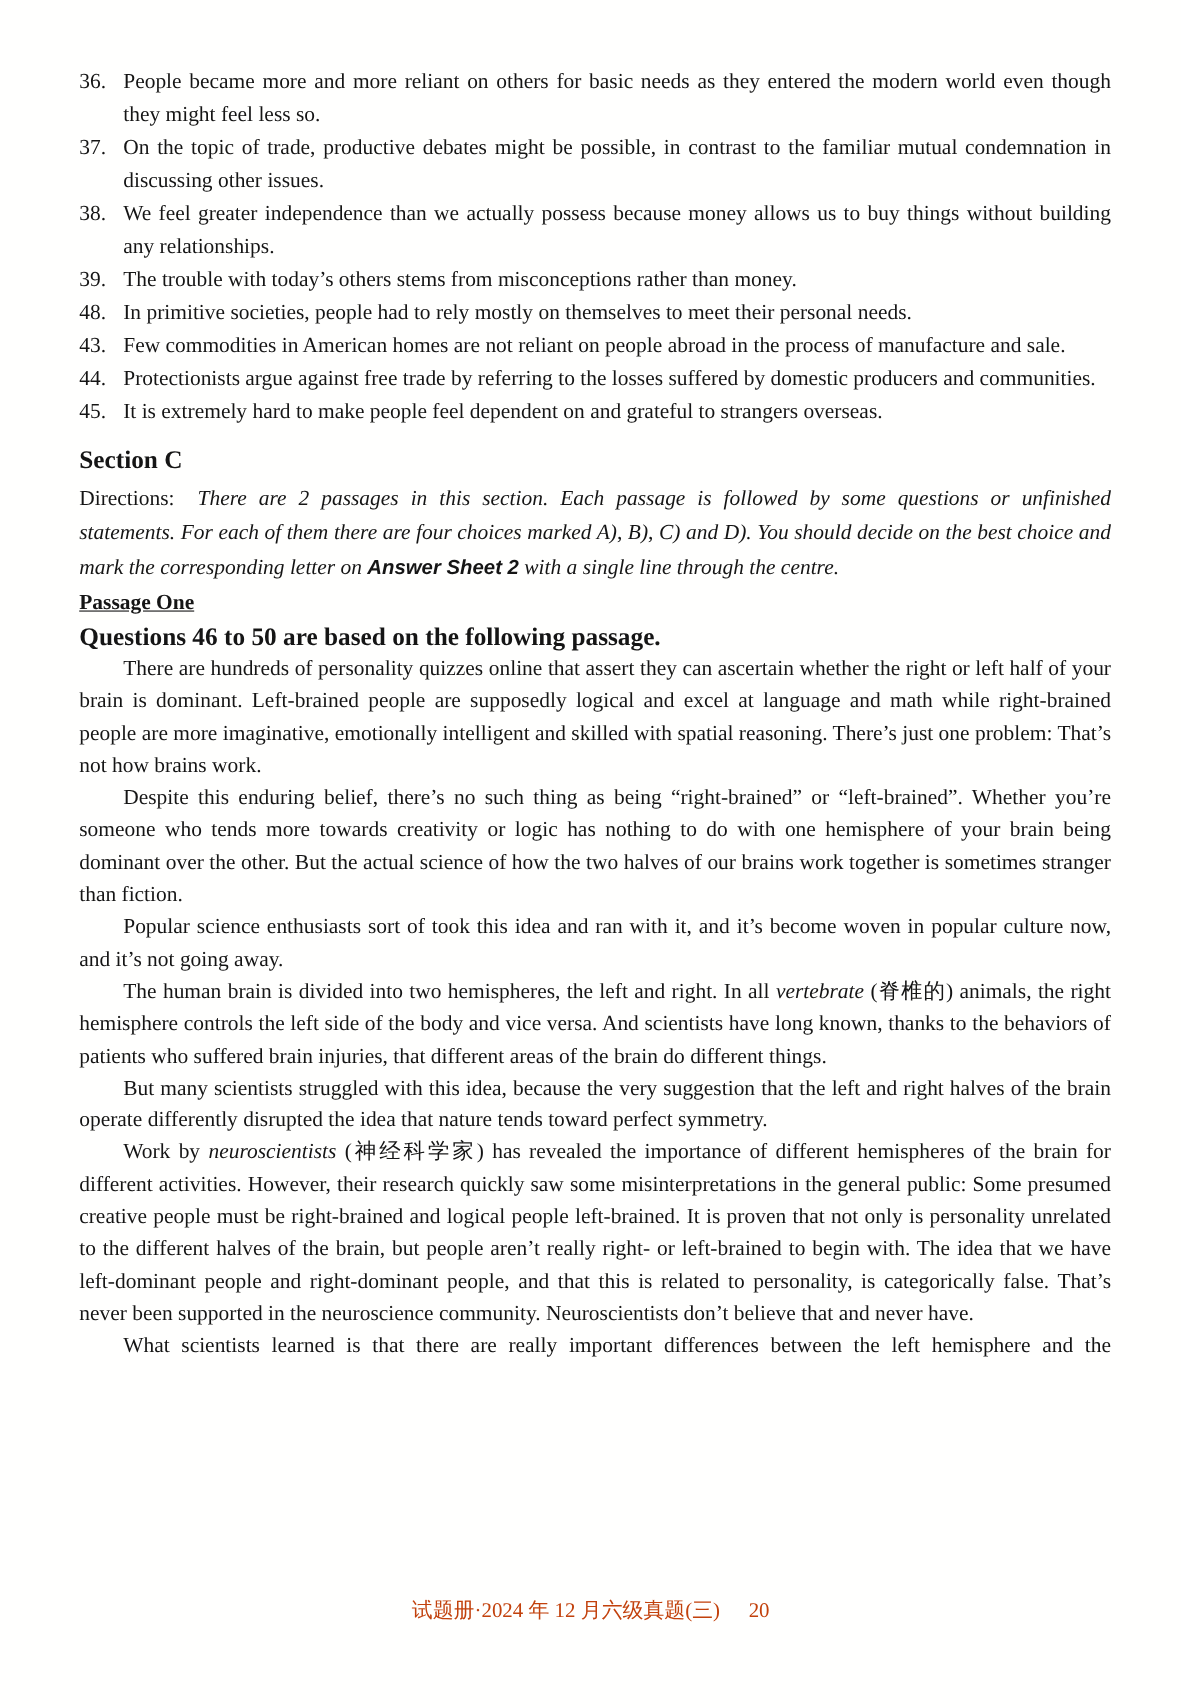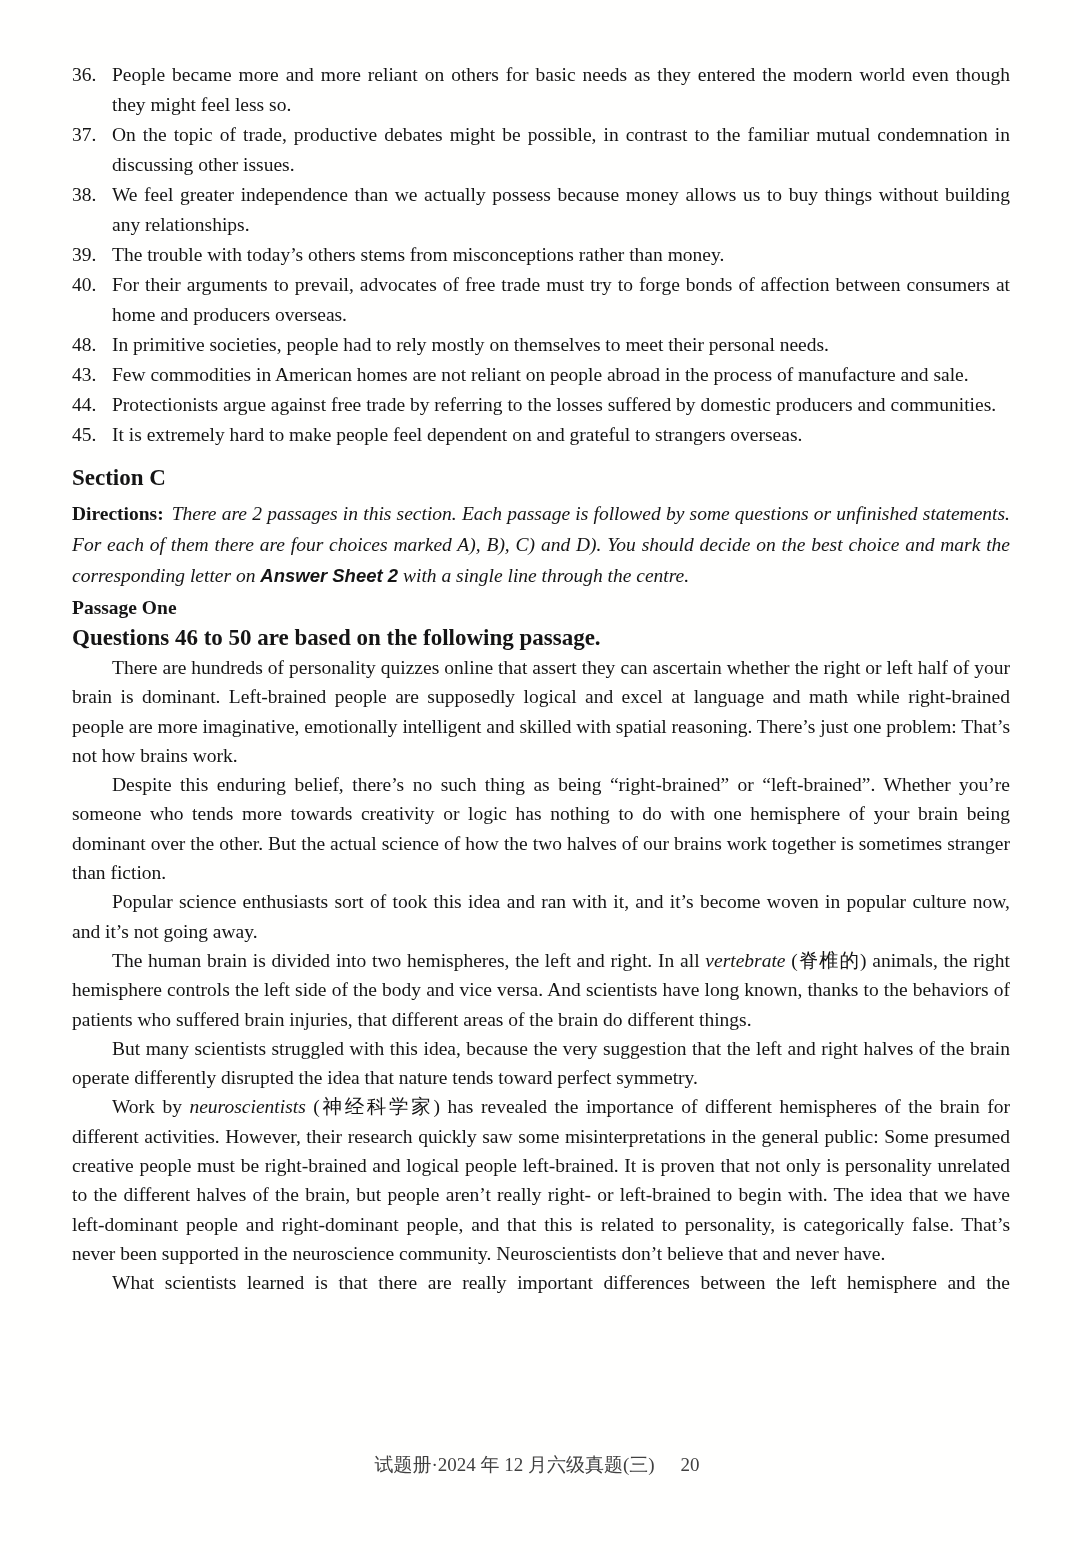--- a/index.html
+++ b/index.html
@@ -47,37 +47,38 @@
     margin: 14px 0 6px 0;
   }
   .directions {
     margin: 0;
     font-size: 19.5px;
     line-height: 31px;
     text-align: justify;
     text-justify: inter-word;
   }
   .dir-label {
-    font-weight: bold;
+    font-weight: normal;
     font-style: normal;
-    margin-right: 8px;
+    margin-right: 21px;
   }
   .directions .italic { font-style: italic; }
   .directions .bold-sans {
     font-family: "Liberation Sans", "DejaVu Sans", sans-serif;
     font-weight: bold;
     font-style: italic;
     font-size: 18.5px;
   }
 
   .passage-one {
     font-weight: bold;
     font-size: 19.5px;
     line-height: 30px;
     margin-top: 2px;
+    text-decoration: underline;
   }
   .q-range {
     font-weight: bold;
     font-size: 23px;
     line-height: 30px;
   }
 
   
   .passage p {
     margin: 0;
@@ -94,21 +95,21 @@
 
   
   .footer {
     position: absolute;
     top: 1452px;
     left: 0;
     width: 100%;
     text-align: center;
     font-size: 19px;
     line-height: 26px;
-    color: #404040;
+    color: #c2410c;
   }
   .footer .pagenum {
     margin-left: 26px;
   }
 </style>
 </head>
 <body>
 
 <div class="page">
 
@@ -121,24 +122,20 @@
         <span class="q-num">37.</span>
         <span class="q-text">On the topic of trade, productive debates might be possible, in contrast to the familiar mutual condemnation in discussing other issues.</span>
       </div>
       <div class="q-item">
         <span class="q-num">38.</span>
         <span class="q-text">We feel greater independence than we actually possess because money allows us to buy things without building any relationships.</span>
       </div>
       <div class="q-item">
         <span class="q-num">39.</span>
         <span class="q-text">The trouble with today’s others stems from misconceptions rather than money.</span>
-      </div>
-      <div class="q-item">
-        <span class="q-num">40.</span>
-        <span class="q-text">For their arguments to prevail, advocates of free trade must try to forge bonds of affection between consumers at home and producers overseas.</span>
       </div>
       <div class="q-item">
         <span class="q-num">48.</span>
         <span class="q-text">In primitive societies, people had to rely mostly on themselves to meet their personal needs.</span>
       </div>
       <div class="q-item">
         <span class="q-num">43.</span>
         <span class="q-text">Few commodities in American homes are not reliant on people abroad in the process of manufacture and sale.</span>
       </div>
       <div class="q-item">

